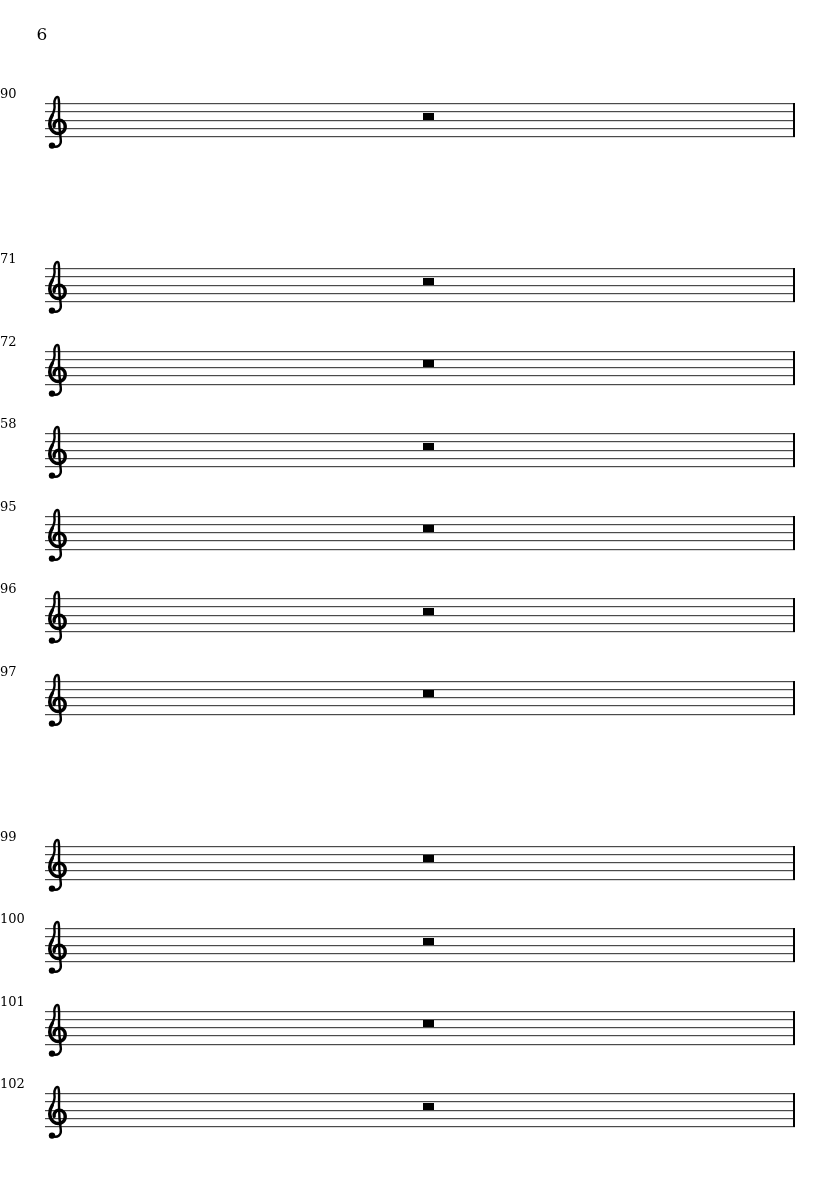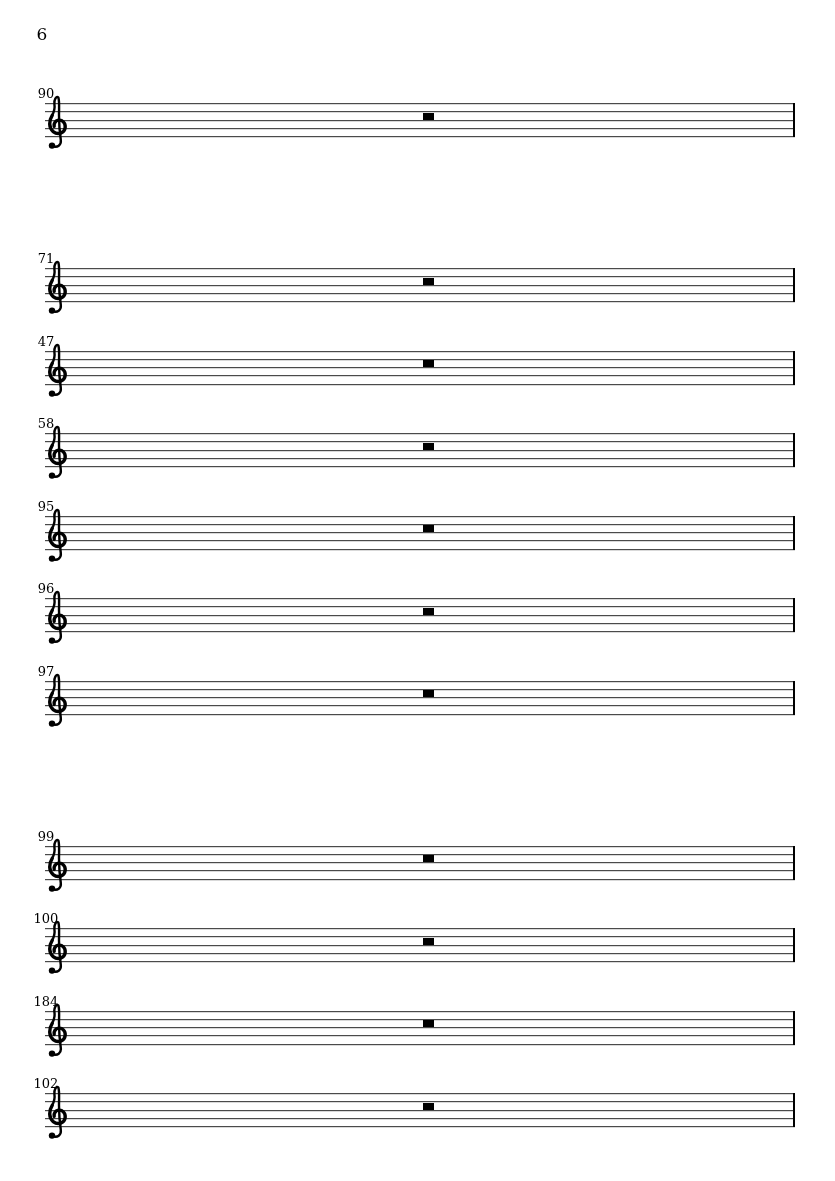--- a/index.html
+++ b/index.html
@@ -20,21 +20,21 @@
     position:absolute;left:30px;top:26px;width:24px;
     font-size:17px;line-height:1;text-align:center;color:var(--ink);
   }
   .system{
     position:absolute;left:0;
     top:calc(83px + var(--i) * 82.5px);
     width:835px;height:62px;
   }
   .mnum{
     position:absolute;left:0;top:4px;width:44px;
-    text-align:center;font-size:13px;line-height:1;color:var(--ink);padding-left:24px;
+    text-align:left;font-size:13px;line-height:1;color:var(--ink);
   }
   .staff{
     position:absolute;left:45px;top:20px;width:750px;height:34px;
   }
   .sline{
     position:absolute;left:0;width:750px;height:1px;
     background:var(--staff-line);
     box-shadow:0 0.6px 0 rgba(0,0,0,0.25);
   }
   .sline.n0{top:0}
@@ -111,21 +111,21 @@
           <svg viewBox="0 0 24 56">
             <use href="#gclef"></use>
           </svg>
         </span>
       <div class="rest"></div>
       <div class="barline"></div>
     </div>
   </div>
 
   <div class="system" style="--i:3">
-    <div class="mnum">47</div>
+    <div class="mnum">72</div>
     <div class="staff">
       <div class="sline n0"></div>
       <div class="sline n1"></div>
       <div class="sline n2"></div>
       <div class="sline n3"></div>
       <div class="sline n4"></div>
       <span class="clef">
           <svg viewBox="0 0 24 56">
             <use href="#gclef"></use>
           </svg>
@@ -238,21 +238,21 @@
           <svg viewBox="0 0 24 56">
             <use href="#gclef"></use>
           </svg>
         </span>
       <div class="rest"></div>
       <div class="barline"></div>
     </div>
   </div>
 
   <div class="system" style="--i:11">
-    <div class="mnum">184</div>
+    <div class="mnum">101</div>
     <div class="staff">
       <div class="sline n0"></div>
       <div class="sline n1"></div>
       <div class="sline n2"></div>
       <div class="sline n3"></div>
       <div class="sline n4"></div>
       <span class="clef">
           <svg viewBox="0 0 24 56">
             <use href="#gclef"></use>
           </svg>

